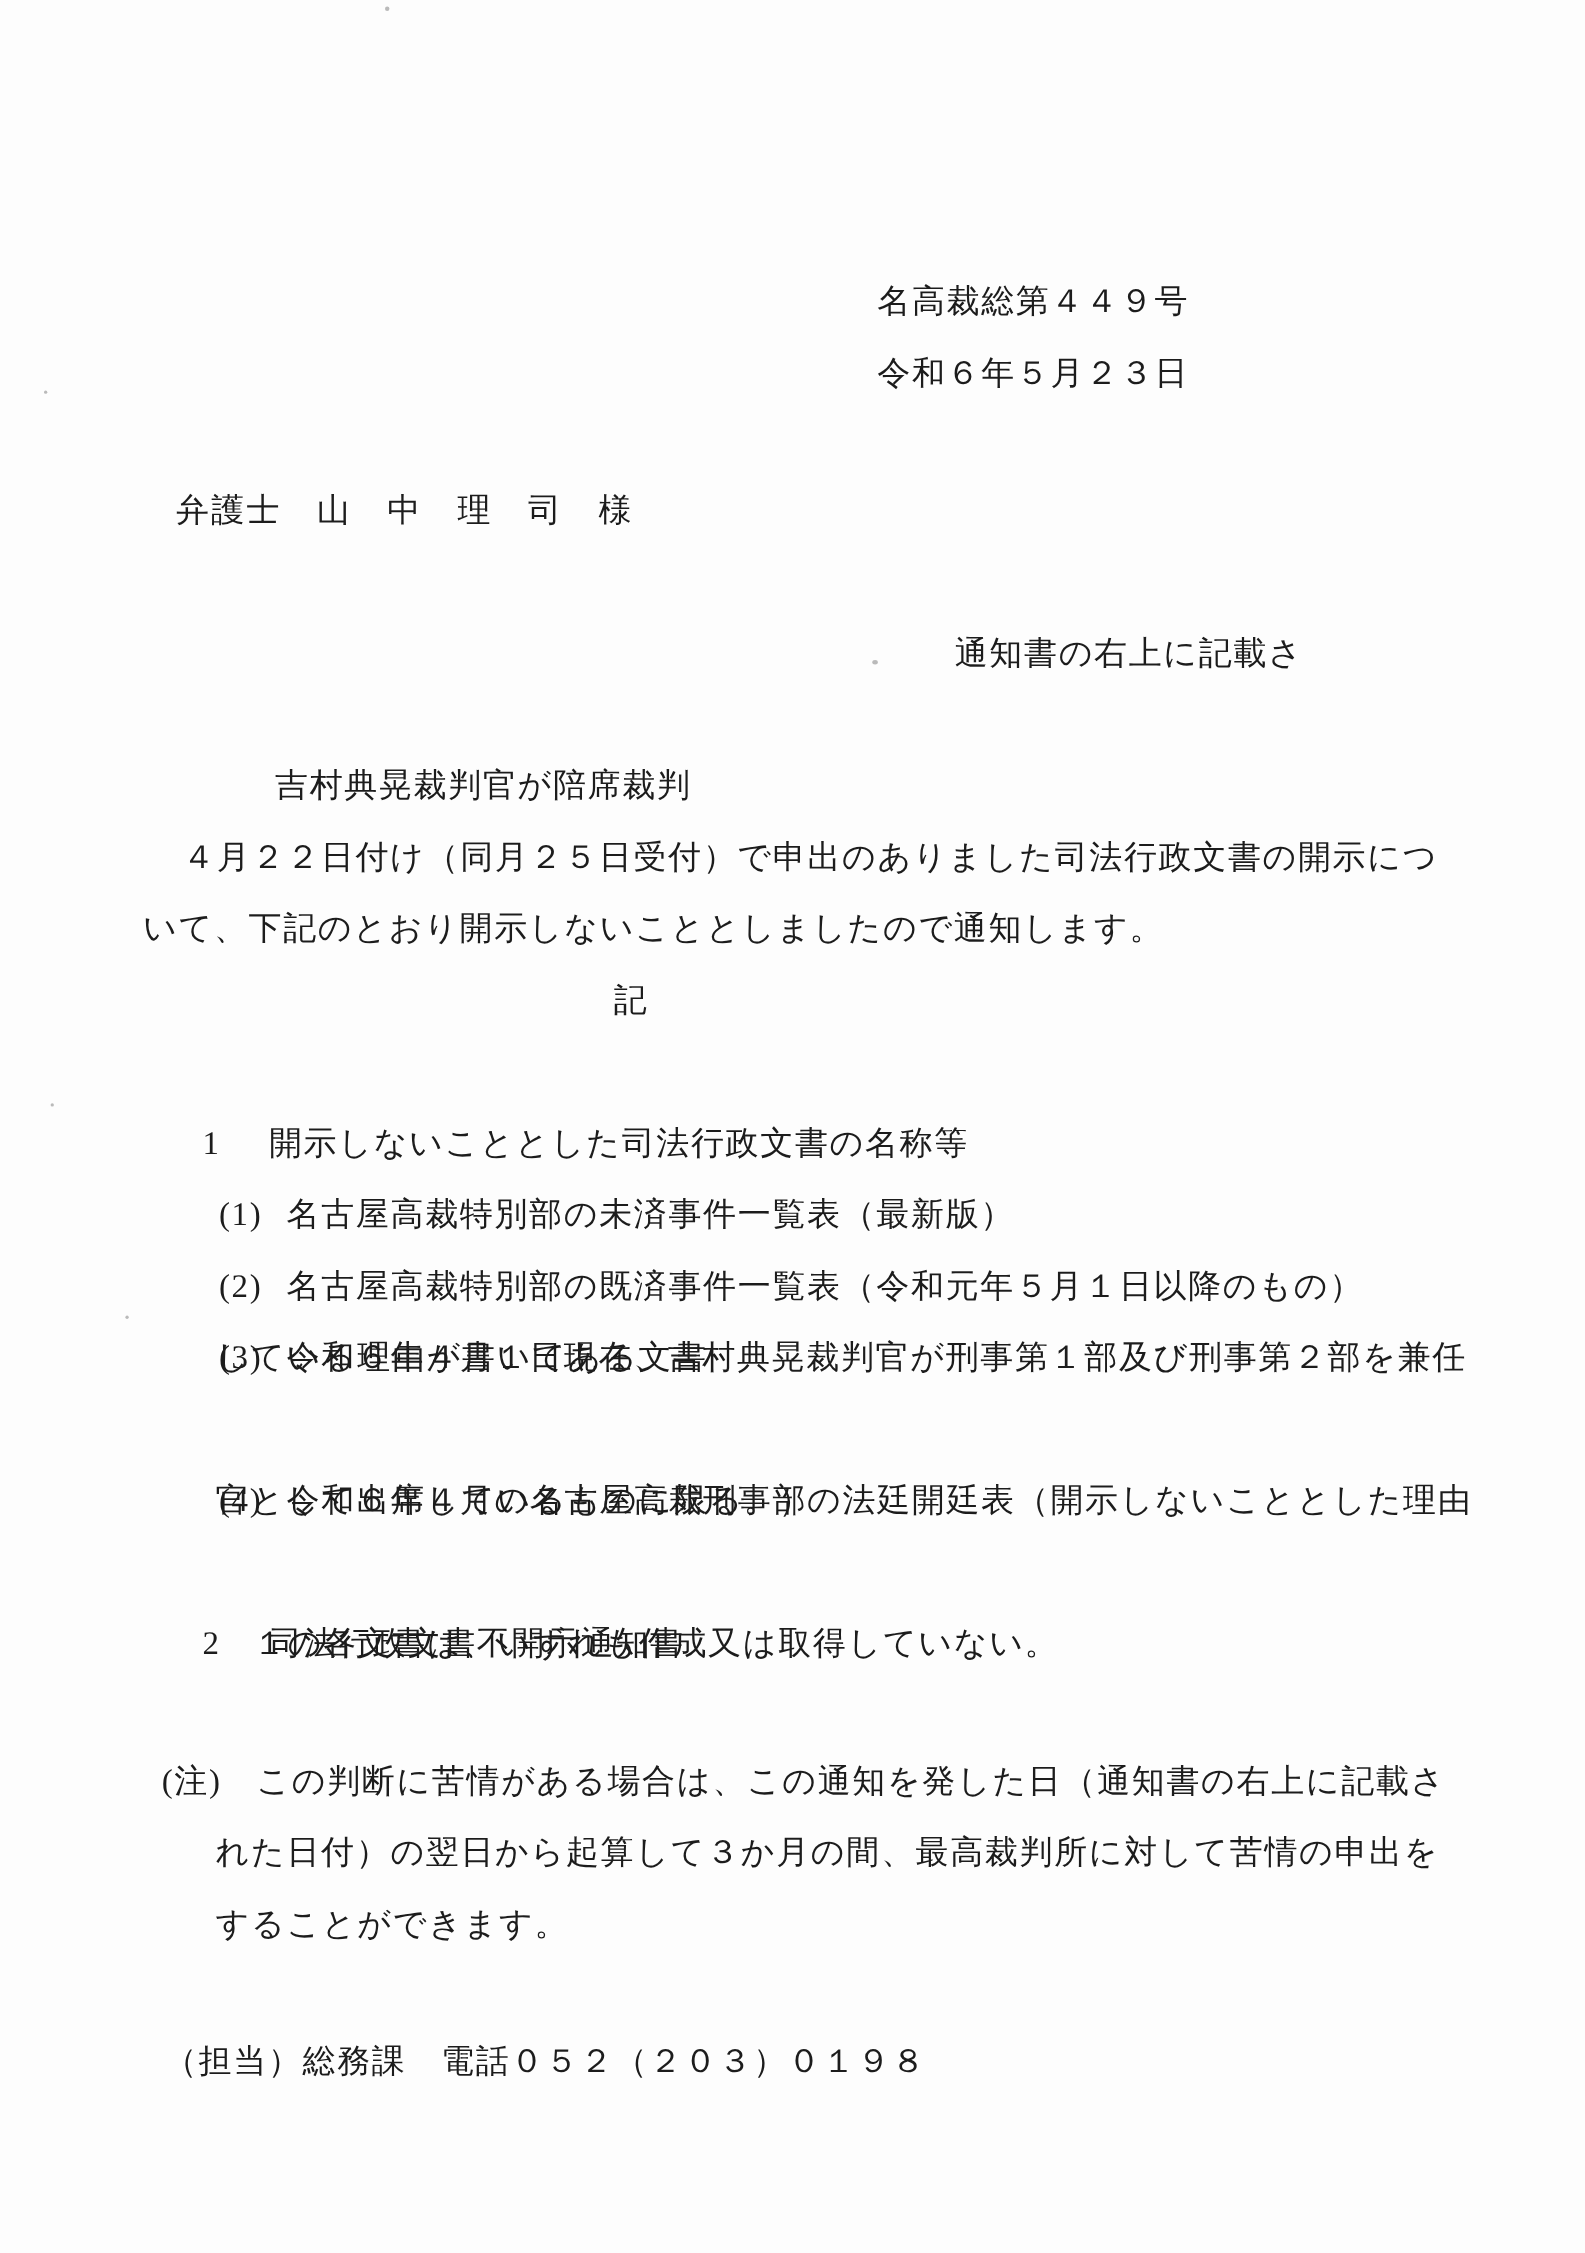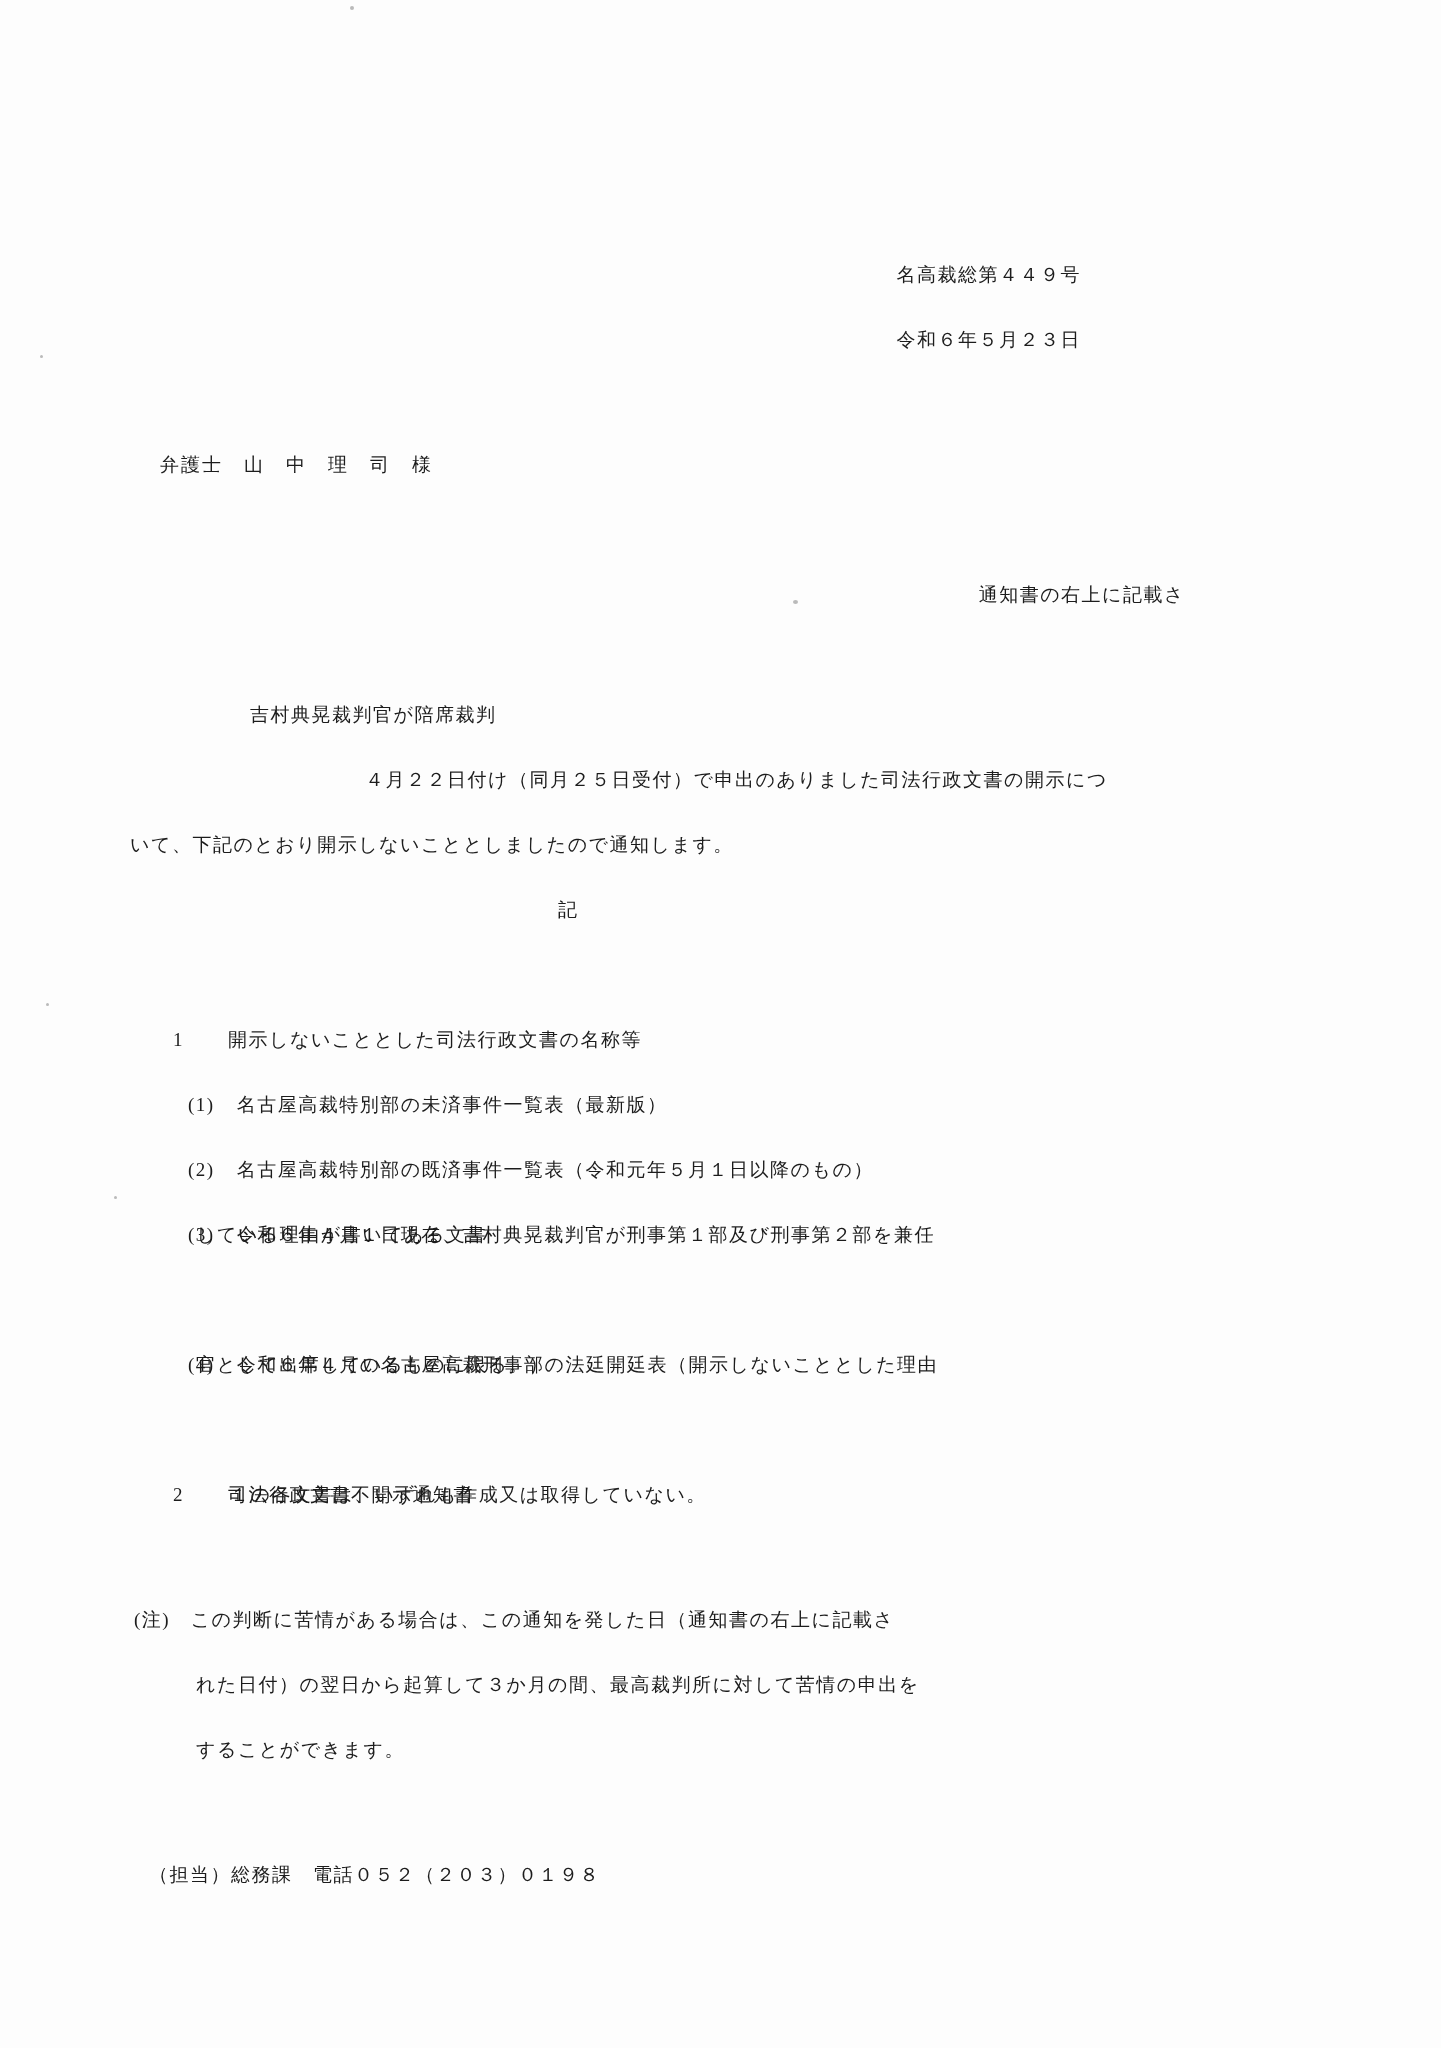--- a/index.html
+++ b/index.html
@@ -8,21 +8,21 @@
     background: #fdfdfd;
   }
   .page {
     position: relative;
     width: 1441px;
     height: 2048px;
     box-sizing: border-box;
     background: #fdfdfd;
     color: #1c1c1c;
     font-family: "Liberation Serif", "DejaVu Serif", serif;
-    font-size: 19px;
+    font-size: 30px;
     letter-spacing: 1.5px;
     padding: 242px 130px 0 130px;
     overflow: hidden;
   }
   .line {
     line-height: 65px;
     height: 65px;
     white-space: pre;
   }
   .header-right { text-align: right; margin-right: 230px; }
@@ -31,21 +31,21 @@
   .doc-title    { margin-top: 55px; margin-left: 120px; }
   .indent1      { text-indent: 32px; text-align: center; }
   .record-marker{ margin-left: 428px; }
   .sec-heading .num  { margin-left: 18px; }
   .sec-heading .txt  { margin-left: 44px; }
   .sub-item .inum    { margin-left: 33px; }
   .sub-item .itxt    { margin-left: 22px; }
   .cont         { margin-left: 66px; }
   .reason       { margin-left: 100px; }
   .note-block   { margin-top: 60px; }
-  .note-first   { margin-left: 4px; }
+  .note-first   { margin-left: 17px; }
   .contact      { margin-top: 60px; margin-left: 19px; }
   .speck {
     position: absolute;
     background: #555;
     border-radius: 50%;
     opacity: 0.4;
     display: block;
   }
 </style>
 </head>

